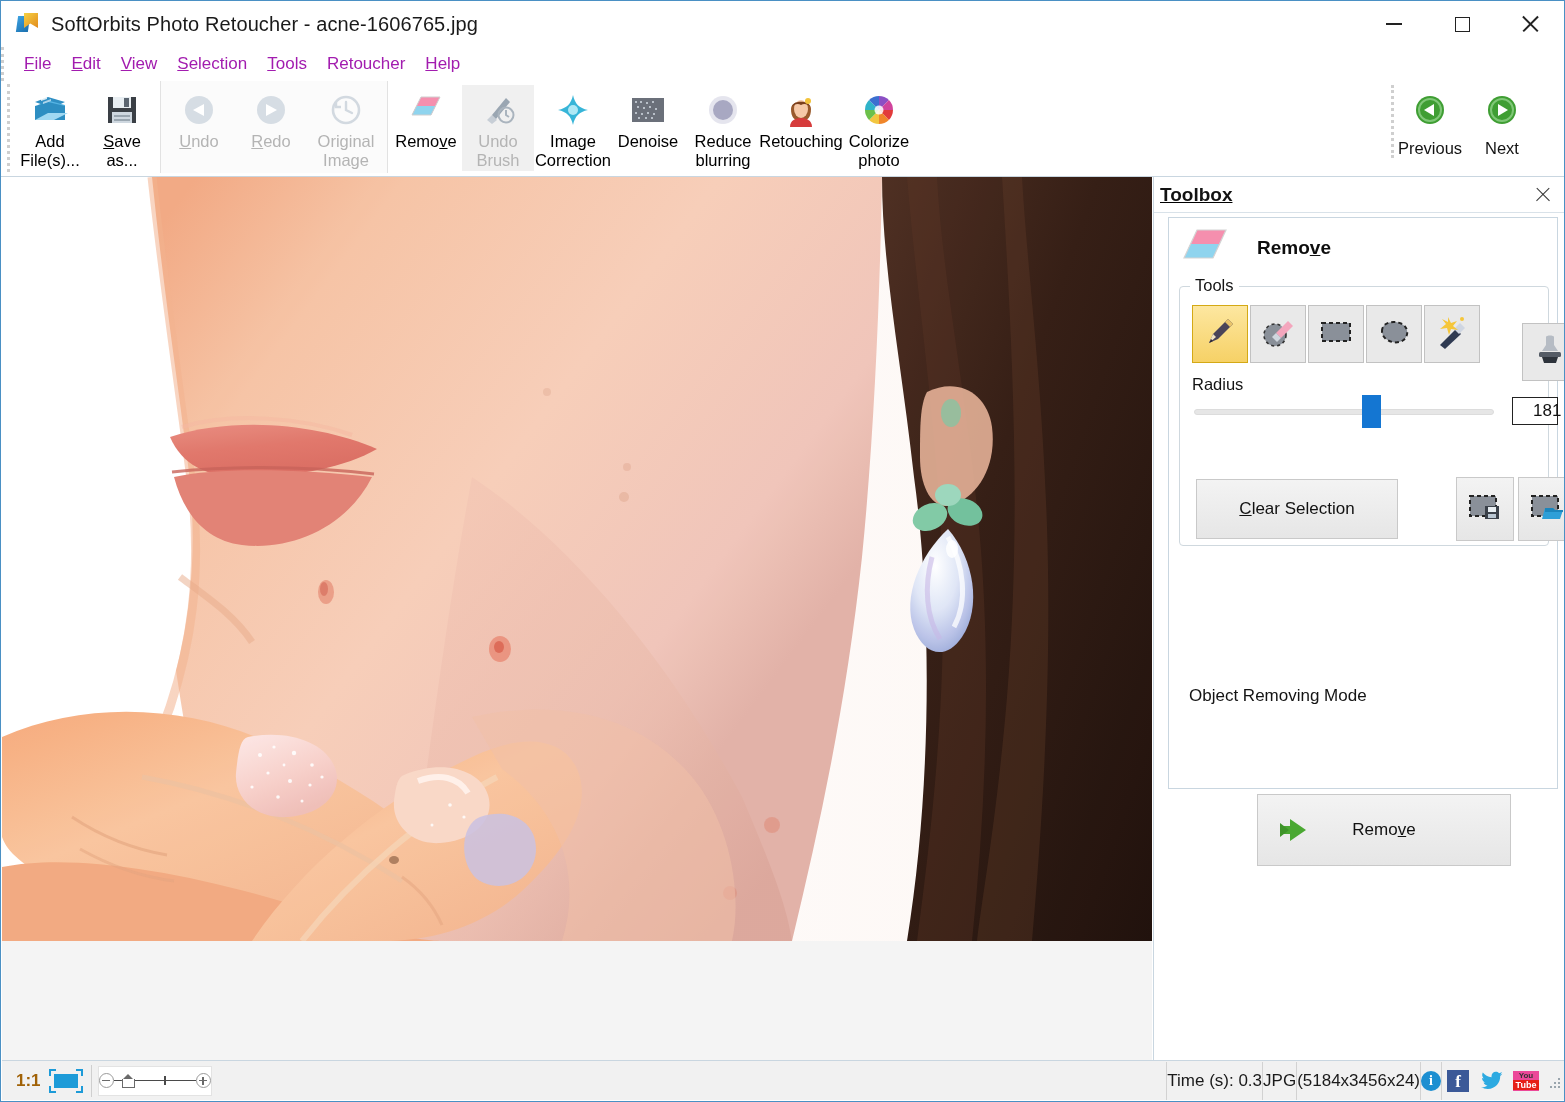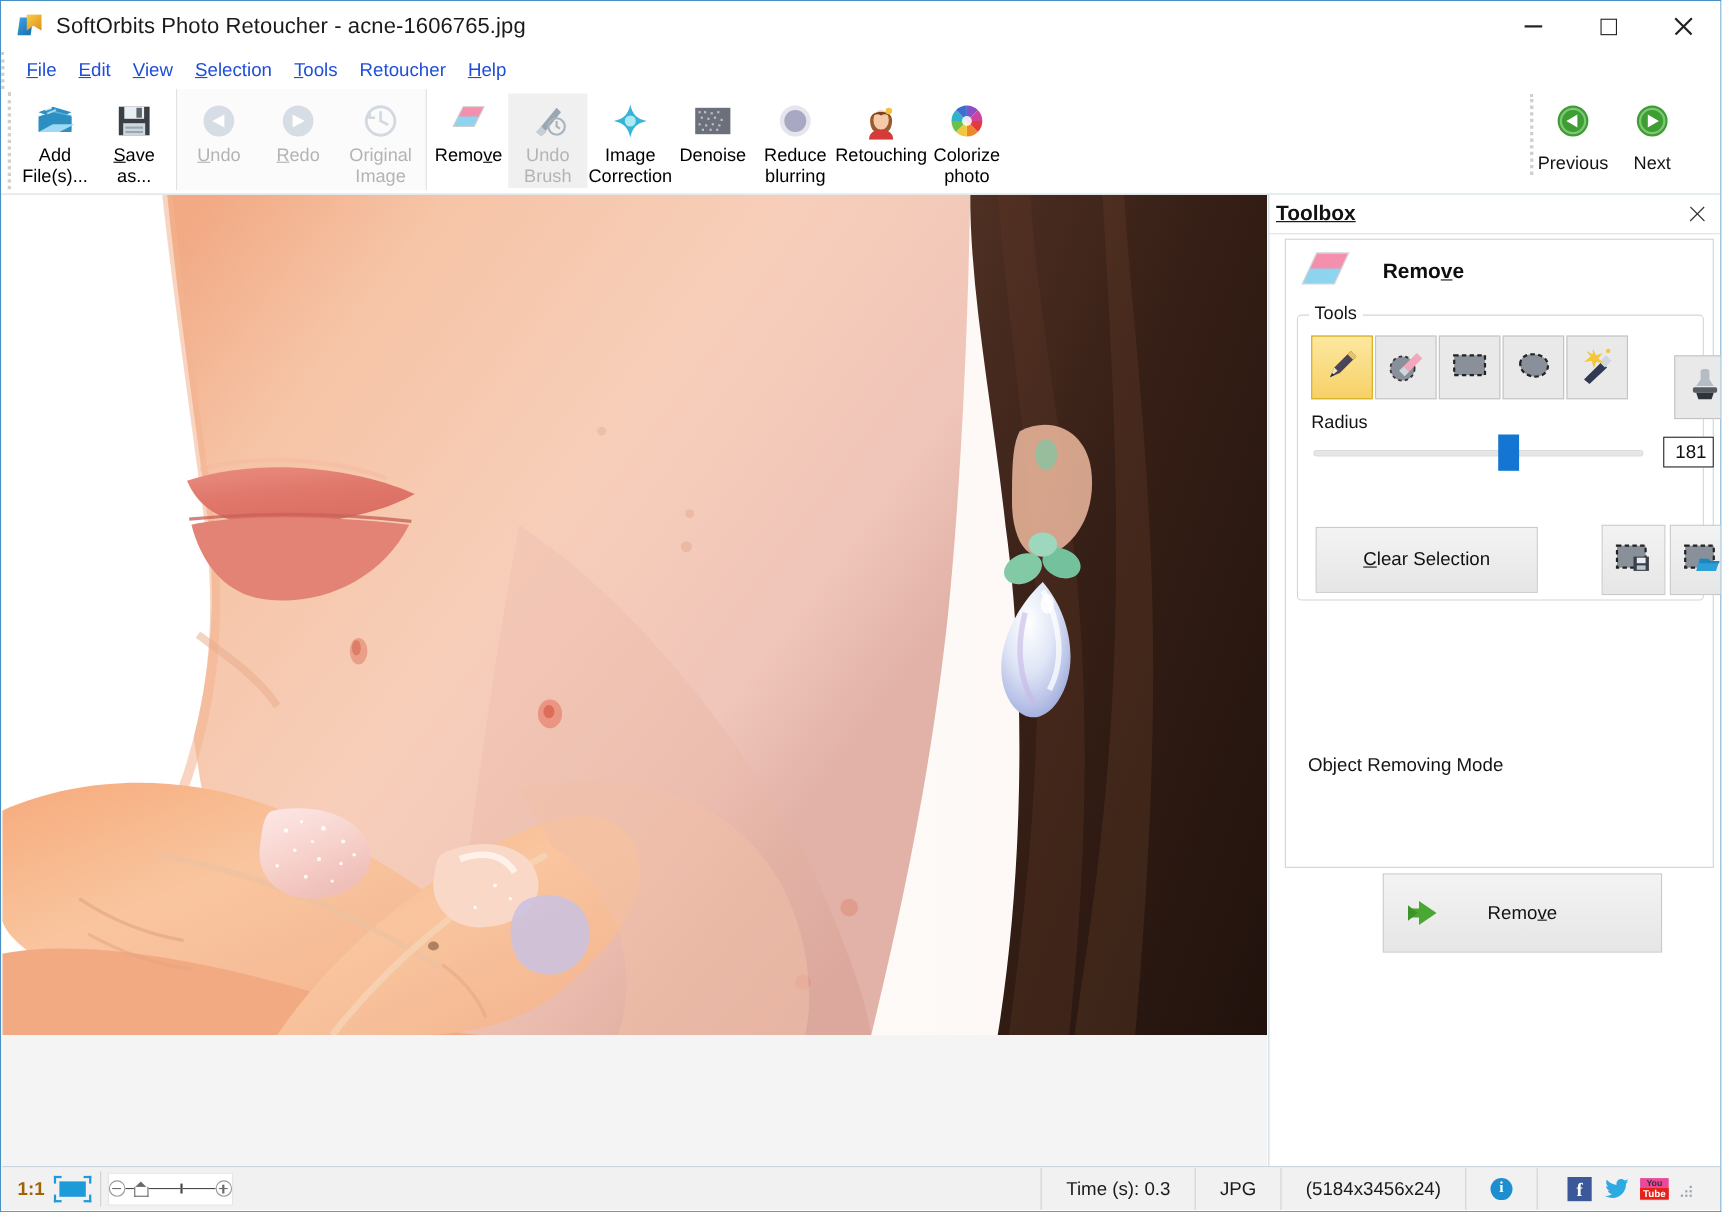--- a/index.html
+++ b/index.html
@@ -49,21 +49,21 @@
   .win-btn .cls:after  { transform: rotate(-45deg); }
 
   
   .menubar {
     position: absolute; left: 0; top: 46px; width: 1563px; height: 34px;
     display: flex; align-items: center; padding-left: 10px;
     background: #ffffff;
     border-left: 3px dotted #cfcfcf;
   }
   .menu-item {
-    font-size: 17px; color: #1d4ed8; padding: 2px 10px; cursor: default; white-space: nowrap;
+    font-size: 17px; color: #a21caf; padding: 2px 10px; cursor: default; white-space: nowrap;
   }
   .menu-item u { text-decoration: underline; }
 
   
   .ribbon {
     position: absolute; left: 0; top: 80px; width: 1563px; height: 96px;
     background: #ffffff;
     border-bottom: 1px solid #c9d6e0;
     display: flex; align-items: flex-start;
   }
@@ -139,21 +139,21 @@
     position: absolute; left: 14px; top: 122px; width: 300px; height: 6px;
     background: #e6e6e6; border: 1px solid #dcdcdc; border-radius: 3px;
   }
   .slider-thumb {
     position: absolute; left: 182px; top: 108px; width: 19px; height: 33px; background: #1476d2;
     cursor: default;
   }
   .rad-box {
     position: absolute; left: 332px; top: 110px; width: 46px; height: 28px;
     border: 1px solid #222; background: #fff; font-size: 17px; color: #111;
-    display: flex; align-items: center; padding-left: 10px;
+    display: flex; align-items: center; padding-left: 20px;
   }
   .btn-grey {
     background: linear-gradient(#f3f3f3,#e6e6e6); border: 1px solid #c9c9c9;
     display: flex; align-items: center; justify-content: center; cursor: default;
     font-size: 17px; color: #111;
   }
   .clear-sel { position: absolute; left: 16px; top: 192px; width: 202px; height: 60px; }
   .clear-sel u { text-decoration: underline; }
   .sel-io { position: absolute; top: 190px; width: 58px; height: 64px; }
   .sel-save { left: 276px; } .sel-load { left: 338px; }
@@ -176,21 +176,21 @@
     position: absolute;
   }
   .remove-btn .rb-ic { position: absolute; left: 18px; top: 20px; }
   .remove-btn u { text-decoration: underline; }
 
   
   .statusbar {
     position: absolute; left: 1px; bottom: 1px; width: 1562px; height: 40px;
     background: #f1f1f1; border-top: 1px solid #c9d6e0; display: flex; align-items: center;
   }
-  .sb-cell { height: 38px; display: flex; align-items: center; padding: 0 22px;
+  .sb-cell { height: 38px; display: flex; align-items: center; padding: 0 0;
      border-right: 1px solid #d2d2d2; font-size: 17px; color: #1a1a1a; }
   .zoom-11 { color: #a16207; font-weight: bold; font-size: 17px; padding: 0 8px 0 14px; }
   .fit-icon { width: 34px; height: 24px; position: relative; margin-right: 8px; cursor: default; }
   .fit-icon .inner { position: absolute; left: 5px; top: 5px; width: 24px; height: 14px;
      background: #1d9bd8; }
   .fit-icon .c { position: absolute; width: 7px; height: 7px; border: 2px solid #1d9bd8; }
   .fit-icon .c.tl { left: 0; top: 0; border-right: none; border-bottom: none; }
   .fit-icon .c.tr { right: 0; top: 0; border-left: none; border-bottom: none; }
   .fit-icon .c.bl { left: 0; bottom: 0; border-right: none; border-top: none; }
   .fit-icon .c.br { right: 0; bottom: 0; border-left: none; border-top: none; }

